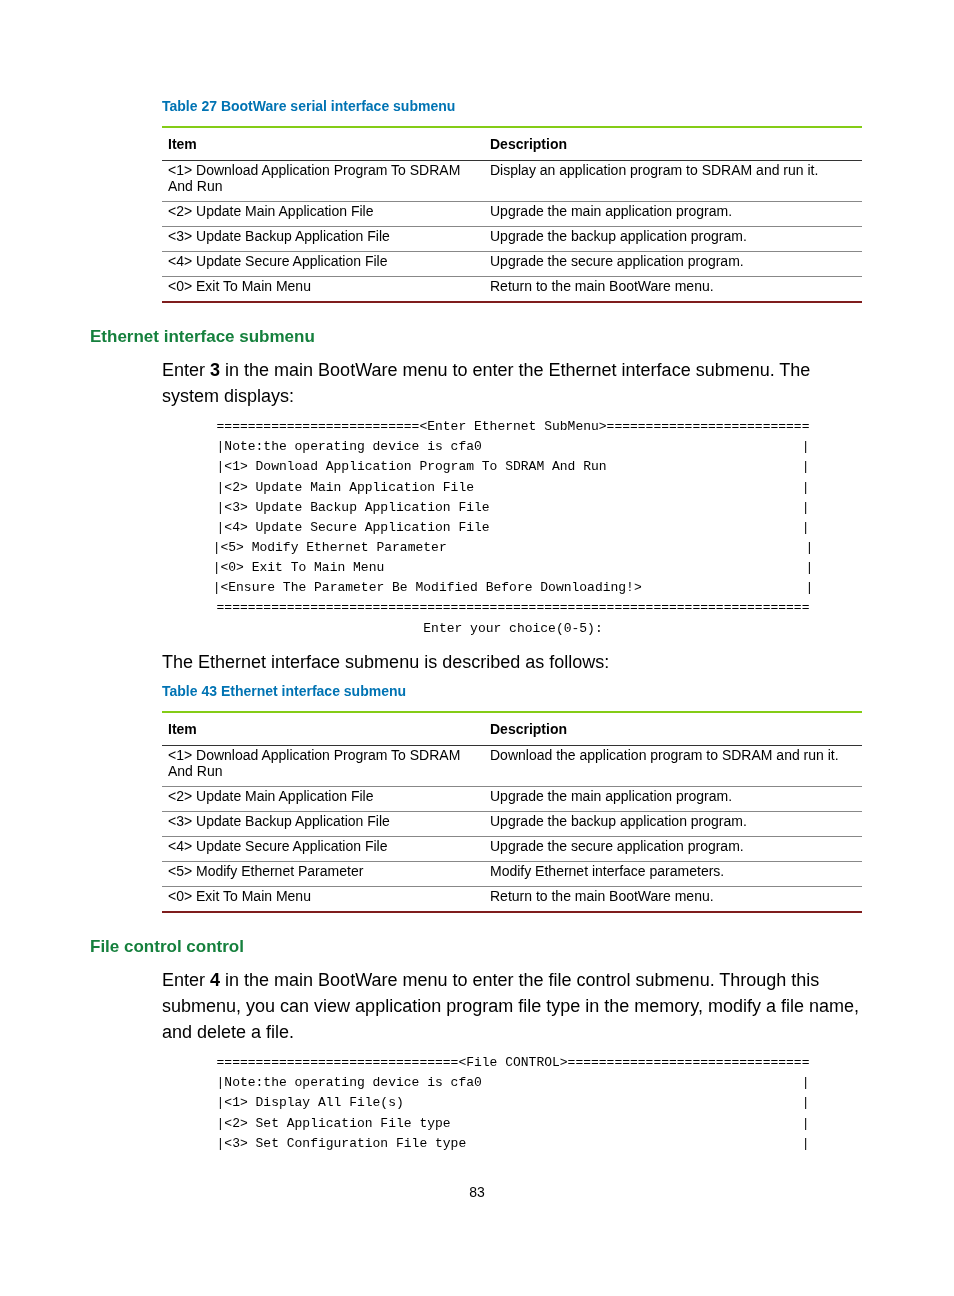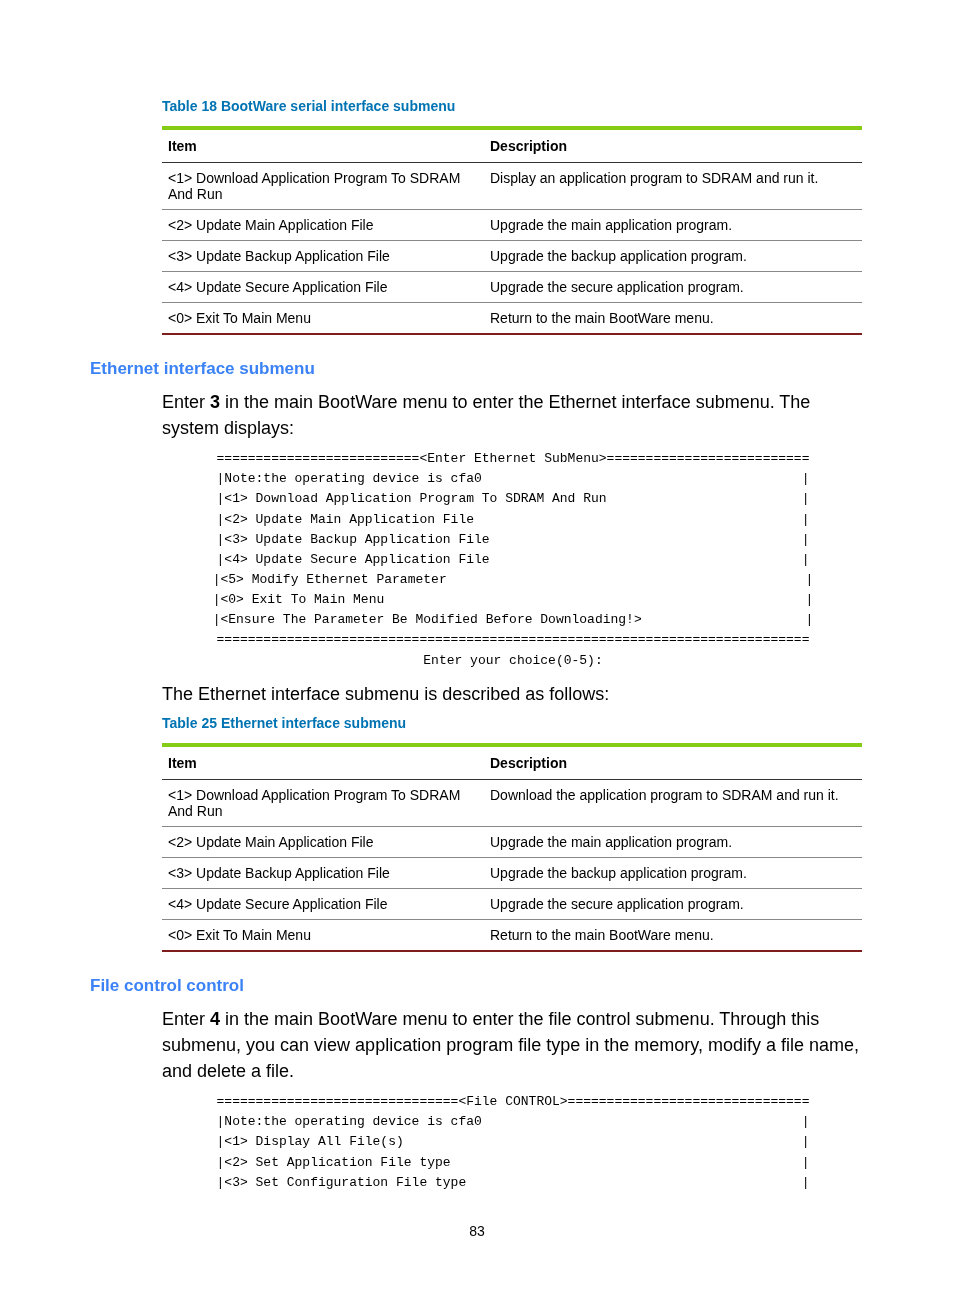--- a/index.html
+++ b/index.html
@@ -22,36 +22,36 @@
     border-collapse: collapse;
     width: 700px;
     margin-left: 72px;
     margin-bottom: 24px;
   }
   thead th {
     text-align: left;
     font-weight: bold;
     font-size: 14px;
     padding: 8px 6px 8px 6px;
-    border-top: 4px solid #84cc16;
+    border-top: 2px solid #84cc16;
     border-bottom: 1.5px solid #333;
   }
   tbody td {
     text-align: left;
     font-size: 14px;
-    padding: 7px 6px 7px 6px;
+    padding: 1px 6px 7px 6px;
     border-bottom: 1px solid #888;
     vertical-align: top;
   }
   tbody tr:last-child td {
     border-bottom: 2px solid #7f1d1d;
   }
   .col-item { width: 46%; }
   .h2 {
-    color: #3b82f6;
+    color: #15803d;
     font-weight: bold;
     font-size: 17px;
     margin: 18px 0 10px 0;
   }
   .body-text {
     margin: 6px 0 8px 72px;
     font-size: 18px;
     line-height: 1.45;
   }
   .body-text b { font-weight: bold; }
@@ -65,21 +65,21 @@
   }
   .page-num {
     text-align: center;
     font-size: 14px;
     margin-top: 30px;
   }
 </style>
 </head>
 <body>
 
-<div class="table-caption">Table 18 BootWare serial interface submenu</div>
+<div class="table-caption">Table 27 BootWare serial interface submenu</div>
 <table>
   <thead>
     <tr>
       <th class="col-item">Item</th>
       <th>Description</th>
     </tr>
   </thead>
   <tbody id="t27-body">
       <tr>
         <td>&lt;1&gt; Download Application Program To SDRAM And Run</td>
@@ -114,21 +114,21 @@
 |&lt;2&gt; Update Main Application File                                          |
 |&lt;3&gt; Update Backup Application File                                        |
 |&lt;4&gt; Update Secure Application File                                        |
 |&lt;5&gt; Modify Ethernet Parameter                                              |
 |&lt;0&gt; Exit To Main Menu                                                      |
 |&lt;Ensure The Parameter Be Modified Before Downloading!&gt;                     |
 ============================================================================
 Enter your choice(0-5):</pre>
 <div class="body-text">The Ethernet interface submenu is described as follows:</div>
 
-<div class="table-caption">Table 25 Ethernet interface submenu</div>
+<div class="table-caption">Table 43 Ethernet interface submenu</div>
 <table>
   <thead>
     <tr>
       <th class="col-item">Item</th>
       <th>Description</th>
     </tr>
   </thead>
   <tbody id="t28-body">
       <tr>
         <td>&lt;1&gt; Download Application Program To SDRAM And Run</td>
@@ -140,20 +140,24 @@
       </tr>
       <tr>
         <td>&lt;3&gt; Update Backup Application File</td>
         <td>Upgrade the backup application program.</td>
       </tr>
       <tr>
         <td>&lt;4&gt; Update Secure Application File</td>
         <td>Upgrade the secure application program.</td>
       </tr>
       <tr>
+        <td>&lt;5&gt; Modify Ethernet Parameter</td>
+        <td>Modify Ethernet interface parameters.</td>
+      </tr>
+      <tr>
         <td>&lt;0&gt; Exit To Main Menu</td>
         <td>Return to the main BootWare menu.</td>
       </tr>
     </tbody>
 </table>
 
 <div class="h2">File control control</div>
 <div class="body-text">
   <span>Enter </span><b>4</b><span> in the main BootWare menu to enter the file control submenu. Through this submenu, you can view application program file type in the memory, modify a file name, and delete a file.</span>
 </div>

